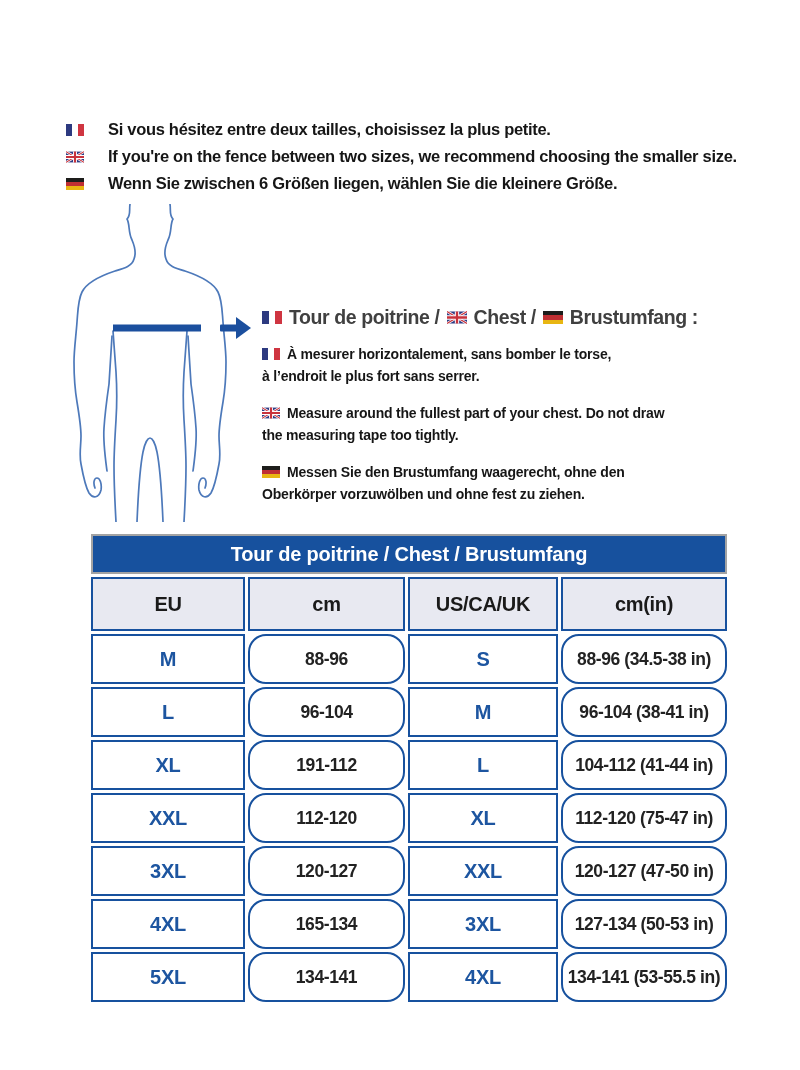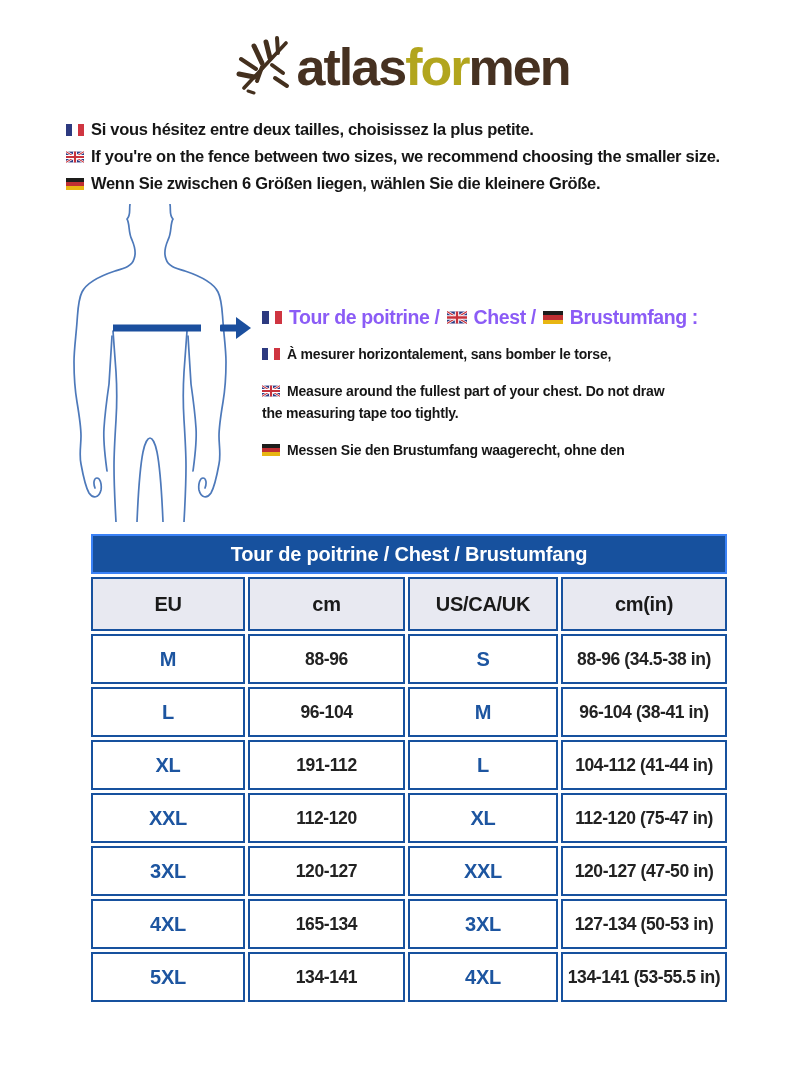--- a/index.html
+++ b/index.html
@@ -14,69 +14,52 @@
   .logo-text .olive{color:#b2a51d;}
 
   
   .flag{display:inline-block;width:18px;height:12px;flex:0 0 auto;vertical-align:-1px;}
   .flag-fr{background:linear-gradient(90deg,#2d3a80 0 34%,#ffffff 34% 66%,#cf3541 66% 100%);}
   .flag-de{background:linear-gradient(180deg,#1d1d1b 0 34%,#bf2f33 34% 67%,#e8b612 67% 100%);}
   .flag svg{display:block;width:100%;height:100%;}
 
   
   .advice{position:absolute;left:66px;top:116px;width:712px;}
-  .advice-line{display:flex;align-items:center;gap:7px;height:27px;
+  .advice-line{display:flex;align-items:center;gap:24px;height:27px;
                font-size:16.5px;font-weight:700;letter-spacing:-0.3px;color:#161616;white-space:nowrap;}
 
   
   .body-svg{position:absolute;left:55px;top:204px;width:200px;height:318px;}
 
   
   .measure{position:absolute;left:262px;top:306px;width:492px;}
   .measure-heading{display:flex;align-items:center;gap:7px;font-size:19.5px;font-weight:700;
-                   letter-spacing:-0.4px;color:#8b5cf6;white-space:nowrap;margin-bottom:14px;}
+                   letter-spacing:-0.4px;color:#404040;white-space:nowrap;margin-bottom:14px;}
   .measure-heading .flag{width:20px;height:13px;}
   .mp{margin:0 0 15px 0;font-size:14px;font-weight:700;letter-spacing:-0.2px;
       line-height:22px;color:#161616;white-space:nowrap;}
   .mp .flag{margin-right:7px;}
 
   
   .size-table{position:absolute;left:88px;top:531px;border-collapse:separate;border-spacing:3px;
               width:641px;table-layout:fixed;}
   .size-table td{text-align:center;vertical-align:middle;}
-  td.tbl-title{background:#17519e;border:2px solid #3b82f6;color:#ffffff;height:34px;
+  td.tbl-title{background:#17519e;border:2px solid #a3a3a3;color:#ffffff;height:34px;
                font-size:20px;font-weight:700;letter-spacing:-0.2px;}
   td.colhead{background:#e8e9f1;border:2px solid #17519e;height:48px;
              font-size:20px;font-weight:600;letter-spacing:-0.3px;color:#1a1a1a;margin-top:40px;}
   td.cell{background:#ffffff;border:2px solid #17519e;height:44px;}
   td.size{color:#1d55a0;font-size:20px;font-weight:800;letter-spacing:-0.3px;}
-  td.val{color:#222;font-size:17.5px;font-weight:700;letter-spacing:-0.4px;}
+  td.val{color:#222;font-size:17.5px;font-weight:700;letter-spacing:-0.4px;border-radius:18px;}
 </style>
 </head>
 <body>
 
 <div class="page">
 
-  <div class="logo">
-    <svg class="logo-icon" viewBox="0 0 64 64">
-      <g stroke="#44301e" fill="none" stroke-linecap="round">
-        <path d="M55,10 L13,55" stroke-width="3.6"></path>
-        <path d="M23,13 L31,30" stroke-width="5"></path>
-        <path d="M35,9 L39,25" stroke-width="5"></path>
-        <path d="M46,5 L47,20" stroke-width="4"></path>
-        <path d="M10,26 L25,36" stroke-width="4"></path>
-        <path d="M8,41 L23,44" stroke-width="5"></path>
-        <path d="M31,34 L26,48" stroke-width="4"></path>
-        <path d="M41,32 L52,40" stroke-width="4"></path>
-        <path d="M44,45 L56,53" stroke-width="4"></path>
-        <path d="M17,58 L23,60" stroke-width="3"></path>
-      </g>
-    </svg>
-    <div class="logo-text"><span>atlas</span><span class="olive">for</span><span>men</span></div>
-  </div>
 
   <div class="advice">
     <div class="advice-line">
       <span class="flag flag-fr"></span>
       <span>Si vous hésitez entre deux tailles, choisissez la plus petite.</span>
     </div>
     <div class="advice-line">
       <span class="flag">
           <svg viewBox="0 0 60 36">
             <rect width="60" height="36" fill="#2e3c85"></rect>
@@ -134,35 +117,37 @@
             <path d="M30,0 V36 M0,18 H60" stroke="#c8323c" stroke-width="7"></path>
           </svg>
         </span>
       <span>Chest /</span>
       <span class="flag flag-de"></span>
       <span>Brustumfang :</span>
     </div>
 
     <p class="mp">
       <span class="flag flag-fr"></span><span>À mesurer horizontalement, sans bomber le torse,</span><br>
+      <span>à l’endroit le plus fort sans serrer.</span>
     </p>
 
     <p class="mp">
       <span class="flag"><svg viewBox="0 0 60 36">
             <rect width="60" height="36" fill="#2e3c85"></rect>
             <path d="M0,0 60,36 M60,0 0,36" stroke="#fff" stroke-width="8"></path>
             <path d="M0,0 60,36 M60,0 0,36" stroke="#c8323c" stroke-width="3.5"></path>
             <path d="M30,0 V36 M0,18 H60" stroke="#fff" stroke-width="13"></path>
             <path d="M30,0 V36 M0,18 H60" stroke="#c8323c" stroke-width="7"></path>
           </svg></span><span>Measure around the fullest part of your chest. Do not draw</span><br>
       <span>the measuring tape too tightly.</span>
     </p>
 
     <p class="mp">
       <span class="flag flag-de"></span><span>Messen Sie den Brustumfang waagerecht, ohne den</span><br>
+      <span>Oberkörper vorzuwölben und ohne fest zu ziehen.</span>
     </p>
   </div>
 
   <table class="size-table">
     <colgroup>
       <col style="width:154px">
         <col style="width:157px">
         <col style="width:150px">
         <col style="width:166px">
     </colgroup>

